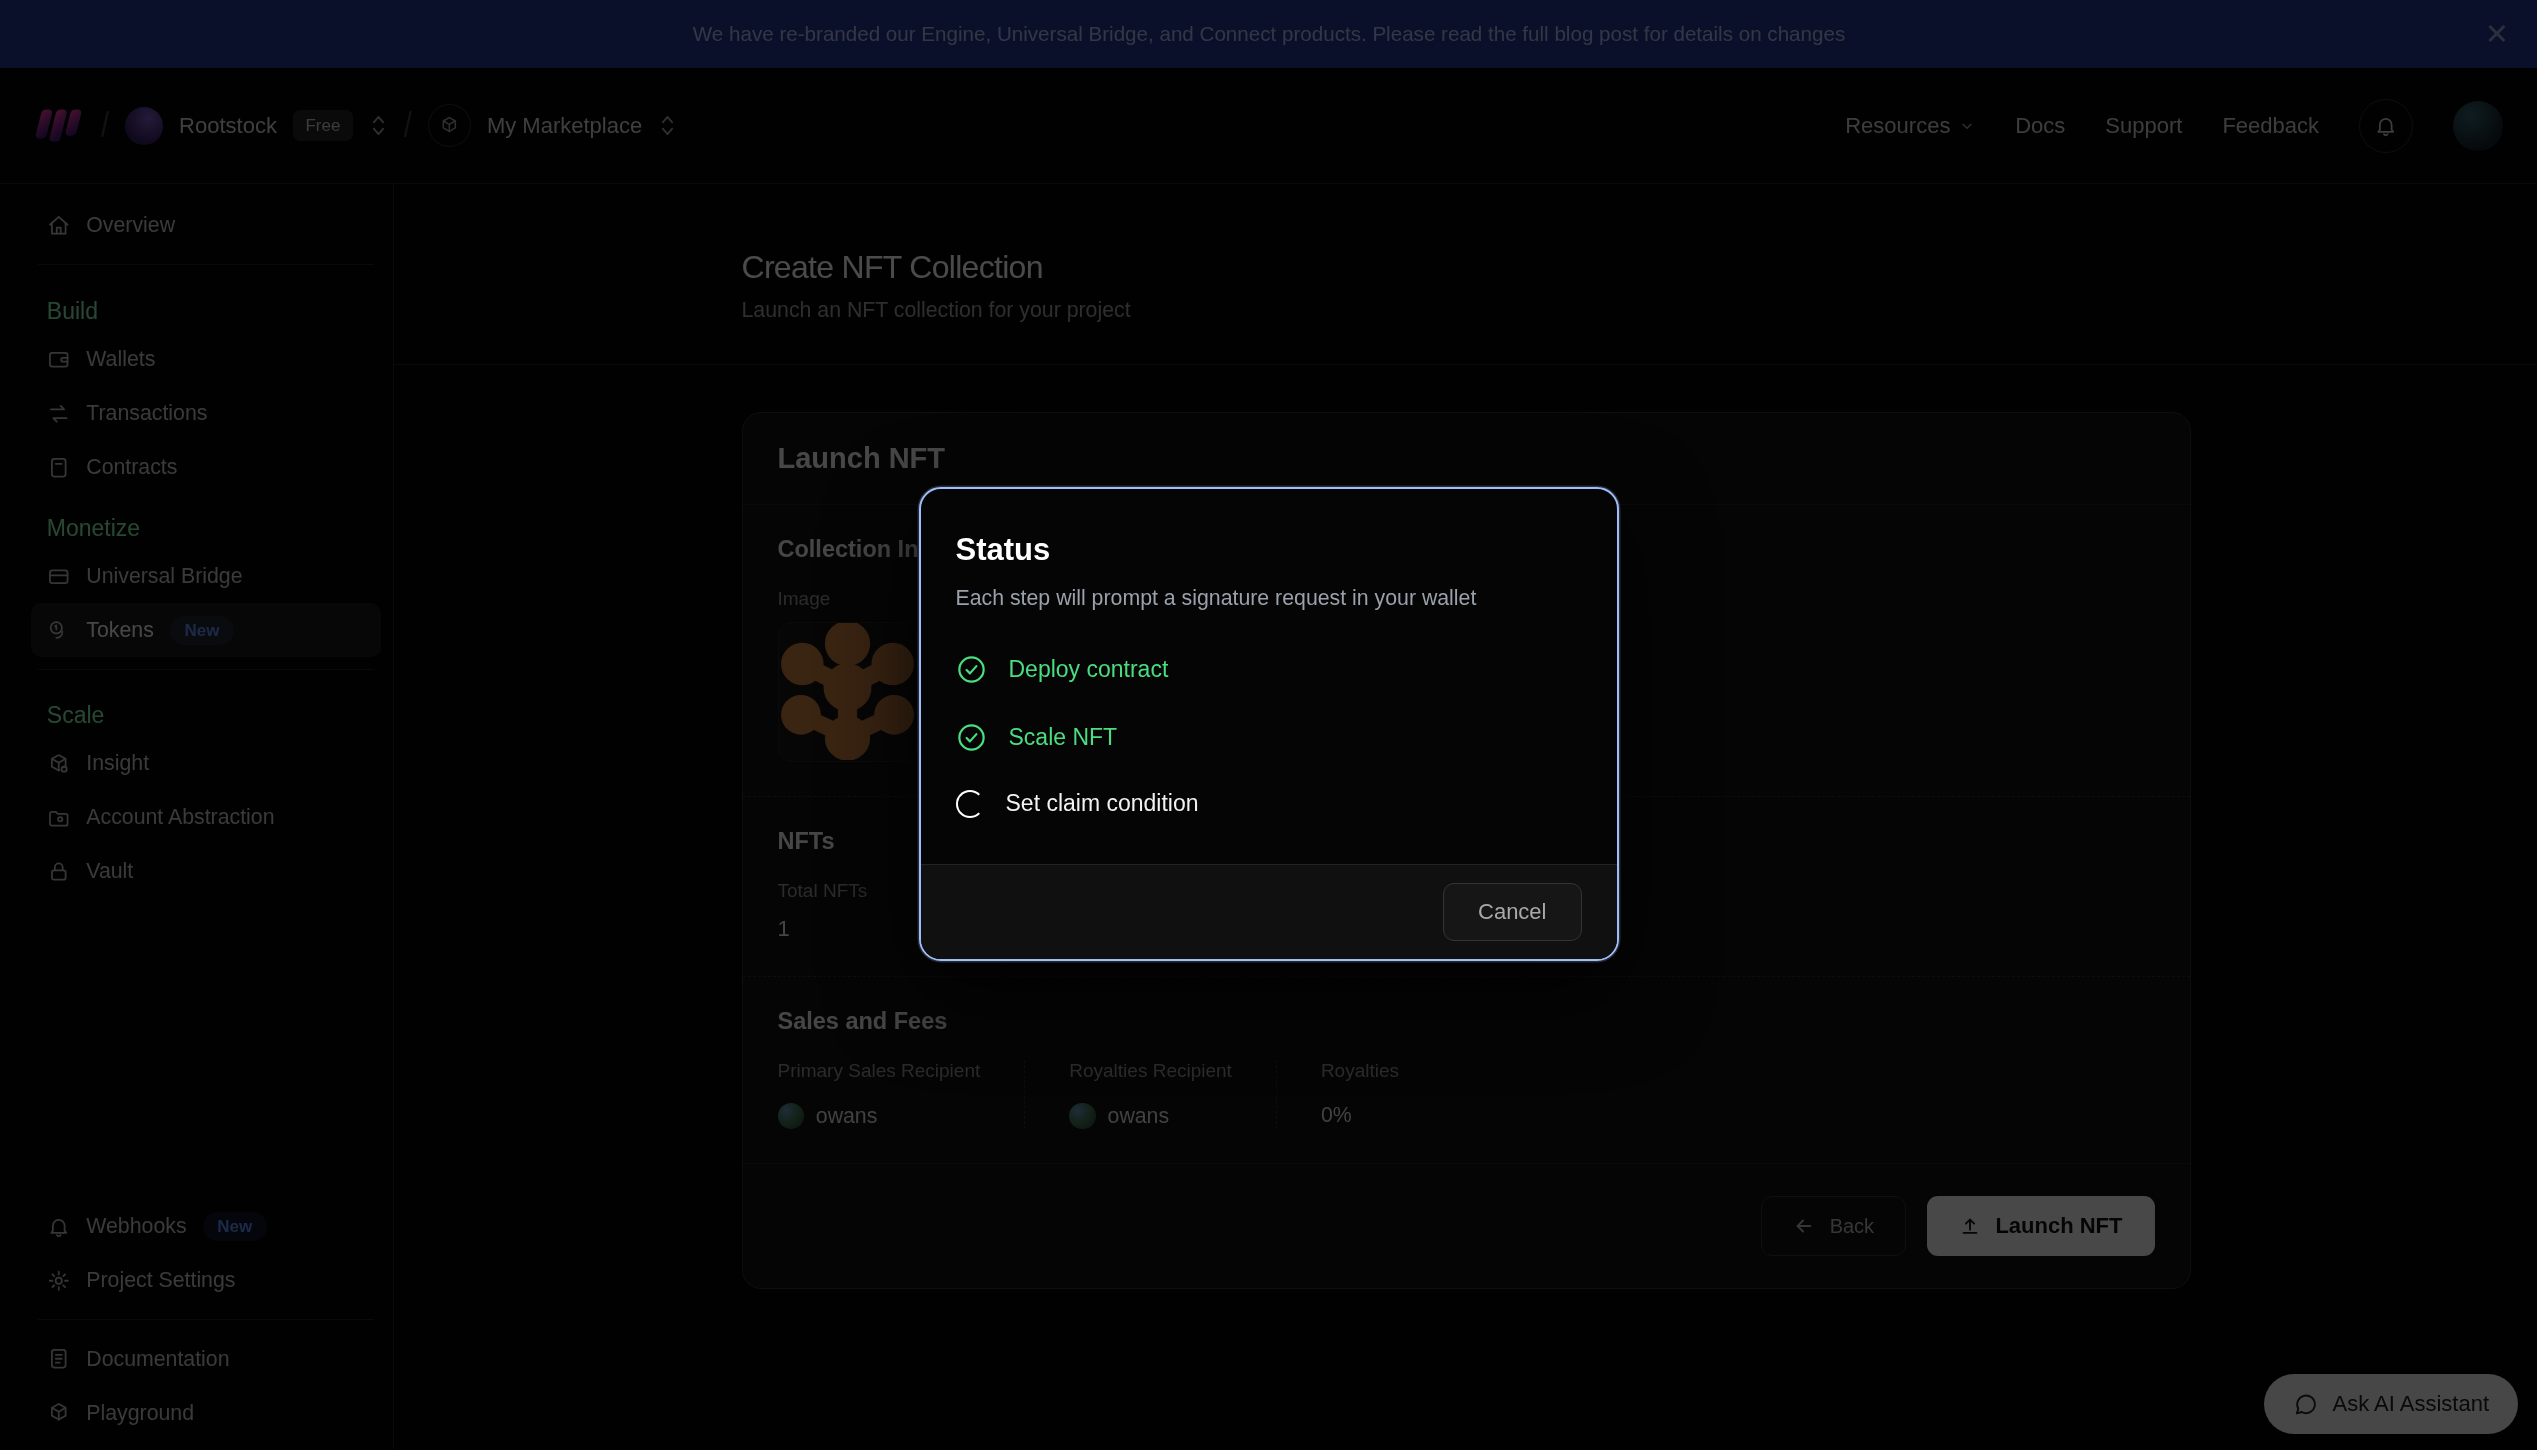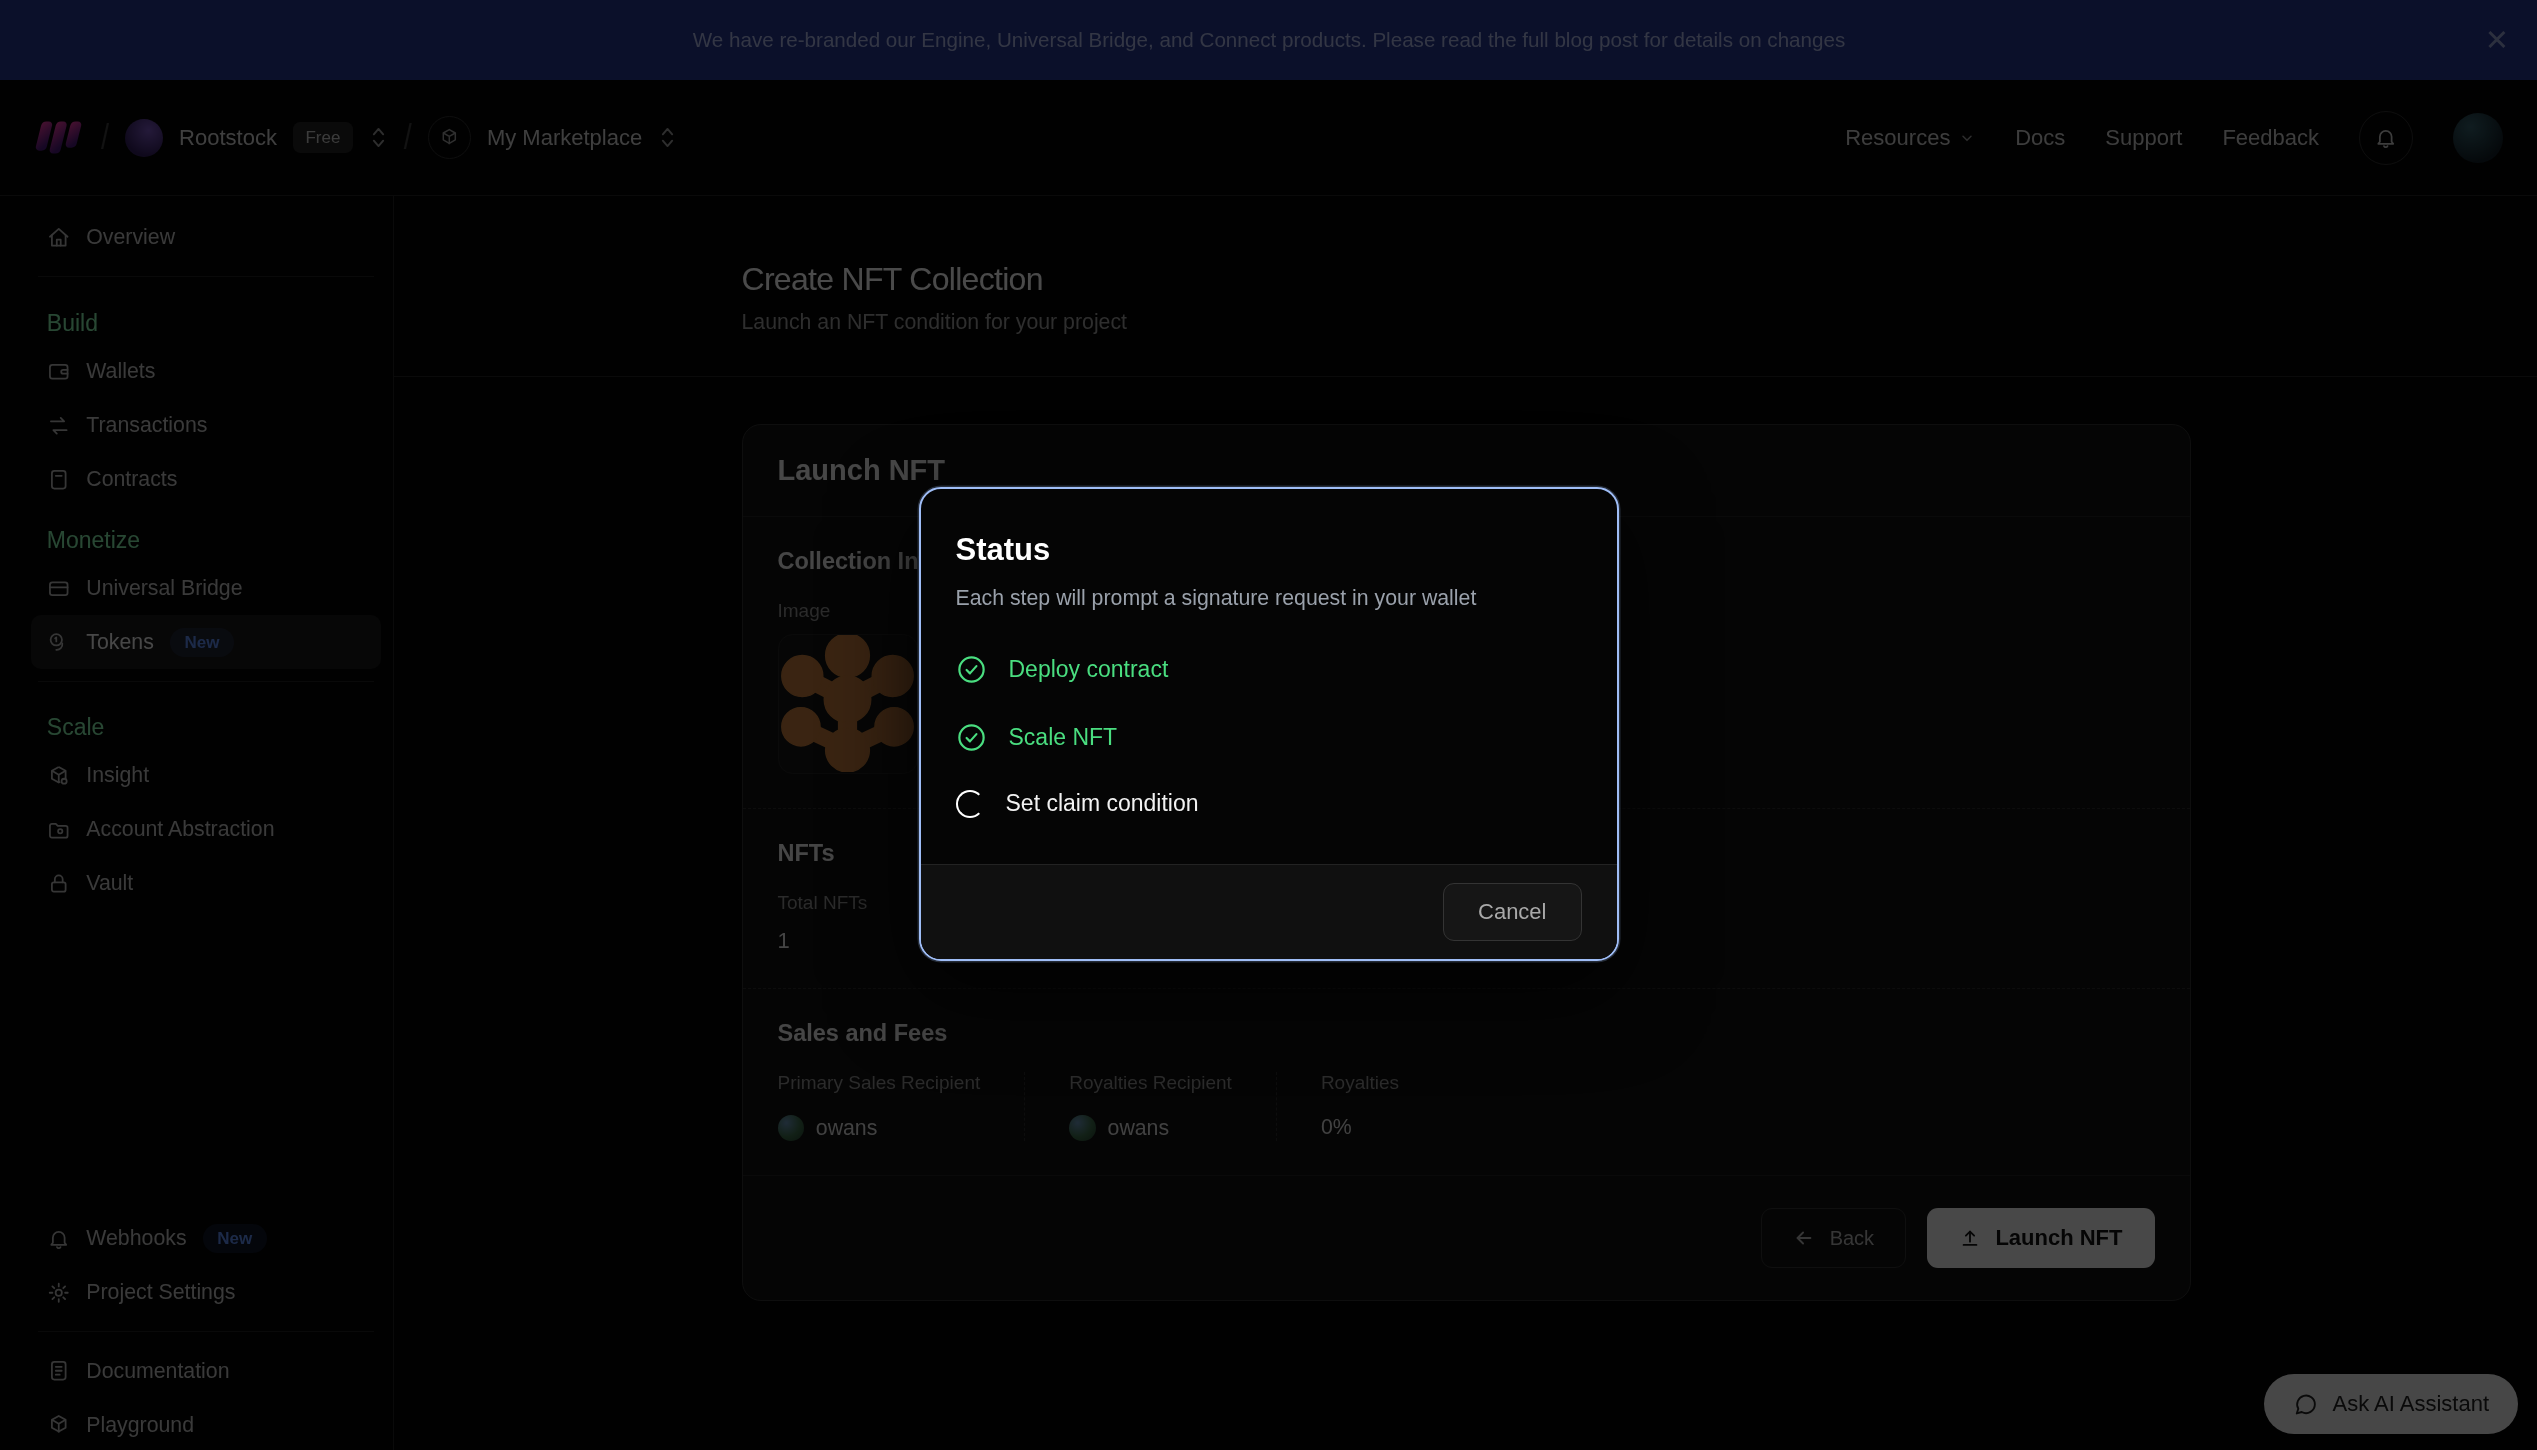--- a/index.html
+++ b/index.html
@@ -9,21 +9,21 @@
     font-family: "Liberation Sans", "DejaVu Sans", sans-serif;
     color: #dddddd;
     overflow: hidden;
     position: relative;
   }
   svg { display: block; }
   button { font-family: inherit; cursor: pointer; }
 
   
   .banner {
-    height: 80px; background: #27368e;
+    height: 68px; background: #27368e;
     display: flex; align-items: center; justify-content: center;
     position: relative;
   }
   .banner-text { font-size: 20.6px; color: #aab6e4; }
   .banner-close {
     position: absolute; right: 29px; top: 50%; transform: translateY(-50%);
     background: none; border: none; color: #93a0cf; font-size: 29px; line-height: 1;
   }
 
   
@@ -388,21 +388,21 @@
           </svg>
       </span>
       <span>Playground</span>
     </div>
   </div>
 
   <div class="content">
     <div class="page-head">
       <div class="container">
         <div class="page-title">Create NFT Collection</div>
-        <div class="page-sub">Launch an NFT condition for your project</div>
+        <div class="page-sub">Launch an NFT collection for your project</div>
       </div>
       <div class="head-rule"></div>
     </div>
 
     <div class="card">
       <div class="card-head">Launch NFT</div>
 
       <div class="card-section dashed">
         <div class="sec-heading">Collection Information</div>
         <div class="field-label mt">Image</div>

